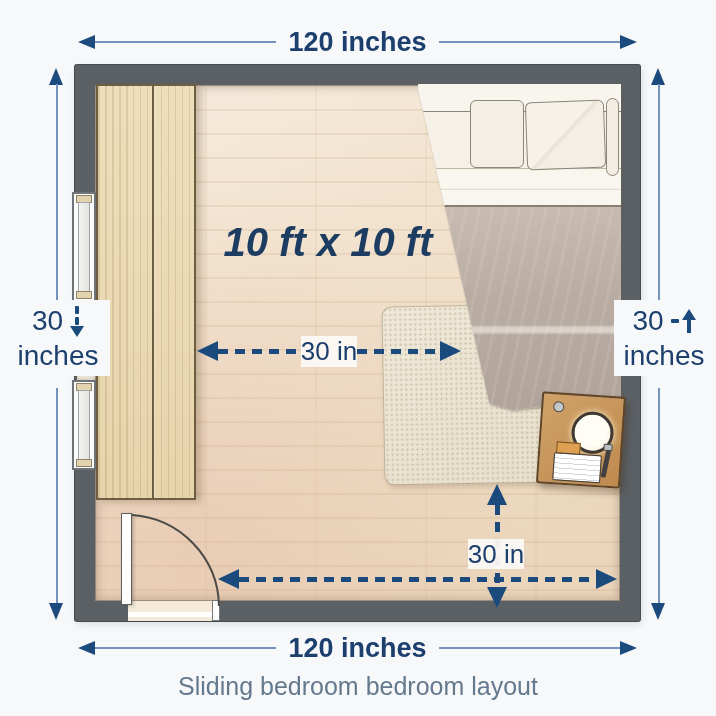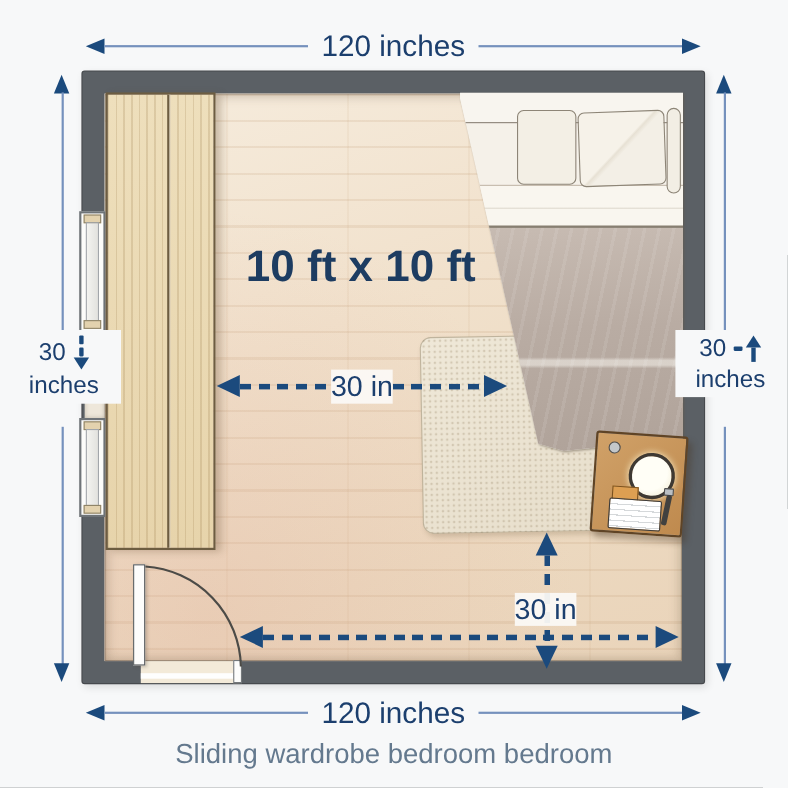--- a/index.html
+++ b/index.html
@@ -83,28 +83,28 @@
   .notepad{position:absolute;left:16px;top:47px;width:22px;height:11px;background:#dd9f52;border:1px solid #7a5220;}
   .notebook{position:absolute;left:14px;top:58px;width:46px;height:26px;border:1.5px solid #3c3c3c;border-radius:2px;
     background:repeating-linear-gradient(180deg,#ffffff 0 4px,#d5d8da 4px 5px);}
   .pen{position:absolute;left:64px;top:52px;width:5px;height:28px;background:#42413f;border-radius:2px;transform:rotate(8deg);}
   .pen-clip{position:absolute;left:63px;top:46px;width:7px;height:5px;background:#babfc3;border:1px solid #4e4e4e;border-radius:1px;}
   
   .dim-h{position:absolute;display:flex;align-items:center;z-index:10;}
   .dim-top{left:78px;top:29px;width:559px;height:26px;}
   .dim-bottom{left:78px;top:635px;width:559px;height:26px;}
   .thin-h{height:2px;background:var(--thin);flex:1;}
-  .dim-label{font-size:27px;color:var(--text-navy);background:var(--bg);padding:0 12px;white-space:nowrap;}
+  .dim-label{font-size:27px;color:var(--text-navy);background:var(--bg);padding:0 12px;white-space:nowrap;font-weight:bold;}
   .t-left-s{width:0;height:0;border-top:7px solid transparent;border-bottom:7px solid transparent;border-right:17px solid var(--navy);}
   .t-right-s{width:0;height:0;border-top:7px solid transparent;border-bottom:7px solid transparent;border-left:17px solid var(--navy);}
   .t-up-s{width:0;height:0;border-left:7px solid transparent;border-right:7px solid transparent;border-bottom:17px solid var(--navy);}
   .t-down-s{width:0;height:0;border-left:7px solid transparent;border-right:7px solid transparent;border-top:17px solid var(--navy);}
   .vseg{position:absolute;width:2px;background:var(--thin);z-index:10;}
   .vtri{position:absolute;z-index:10;}
-  .side-label{position:absolute;z-index:11;text-align:center;font-size:22px;color:var(--text-navy);background:var(--bg);line-height:1.25;padding:3px 0;}
+  .side-label{position:absolute;z-index:11;text-align:center;font-size:28px;color:var(--text-navy);background:var(--bg);line-height:1.25;padding:3px 0;}
   .side-row{display:flex;align-items:center;justify-content:center;}
   
   .mini-down{display:inline-flex;flex-direction:column;align-items:center;margin-left:7px;}
   .mini-down i{width:4px;height:8px;background:var(--navy);margin:1.5px 0;border-radius:1px;}
   .mini-down .tri{width:0;height:0;border-left:7px solid transparent;border-right:7px solid transparent;border-top:11px solid var(--navy);}
   .mini-up{display:inline-flex;align-items:center;margin-left:7px;}
   .mini-up .dash{width:8px;height:4px;background:var(--navy);margin-right:3px;border-radius:1px;}
   .mini-col{display:inline-flex;flex-direction:column;align-items:center;}
   .mini-up .tri{width:0;height:0;border-left:7px solid transparent;border-right:7px solid transparent;border-bottom:11px solid var(--navy);}
   .mini-up .stem{width:4px;height:13px;background:var(--navy);}
@@ -115,21 +115,21 @@
   .dash-h{height:5px;flex:1;background:repeating-linear-gradient(90deg,var(--navy) 0 10px,transparent 10px 17px);}
   .dash-v{width:5px;flex:1;background:repeating-linear-gradient(180deg,var(--navy) 0 10px,transparent 10px 17px);}
   .t-left{width:0;height:0;border-top:10px solid transparent;border-bottom:10px solid transparent;border-right:21px solid var(--navy);}
   .t-right{width:0;height:0;border-top:10px solid transparent;border-bottom:10px solid transparent;border-left:21px solid var(--navy);}
   .t-up{width:0;height:0;border-left:10px solid transparent;border-right:10px solid transparent;border-bottom:21px solid var(--navy);}
   .t-down{width:0;height:0;border-left:10px solid transparent;border-right:10px solid transparent;border-top:21px solid var(--navy);}
   .clr-label{font-size:26px;color:var(--text-navy);background:rgba(251,249,245,.95);padding:0 0;white-space:nowrap;}
   .clr-v{position:absolute;left:487px;top:484px;width:20px;height:124px;display:flex;flex-direction:column;align-items:center;z-index:10;}
   .clr-v-label{position:absolute;left:455px;top:539px;width:82px;text-align:center;z-index:11;}
   
-  .room-label{position:absolute;left:163px;top:220px;width:330px;text-align:center;z-index:9;}
+  .room-label{position:absolute;left:163px;top:220px;width:330px;text-align:center;z-index:9;font-style:italic;}
   .room-title{font-size:40px;font-weight:bold;color:var(--title-navy);}
   .room-sub{font-size:29px;color:#2b4a72;margin-top:8px;}
   .caption{position:absolute;left:0;right:0;top:672px;text-align:center;font-size:25px;color:#64798e;z-index:10;}
 </style>
 </head>
 <body>
 
 <div class="canvas">
 
   <div class="dim-h dim-top">
@@ -251,15 +251,15 @@
   </div>
 
   <div class="dim-h dim-bottom">
     <span class="t-left-s"></span>
     <span class="thin-h"></span>
     <span class="dim-label">120 inches</span>
     <span class="thin-h"></span>
     <span class="t-right-s"></span>
   </div>
 
-  <div class="caption">Sliding wardrobe bedroom bedroom</div>
+  <div class="caption">Sliding bedroom bedroom layout</div>
 
 </div>
 
 </body></html>

